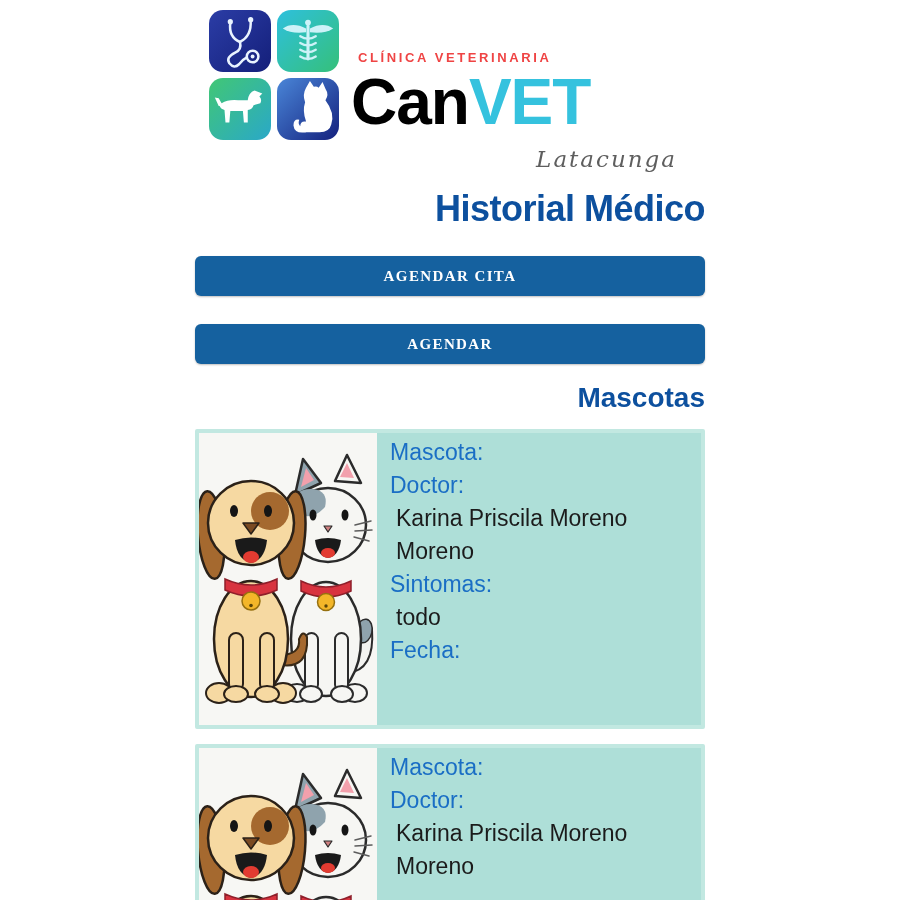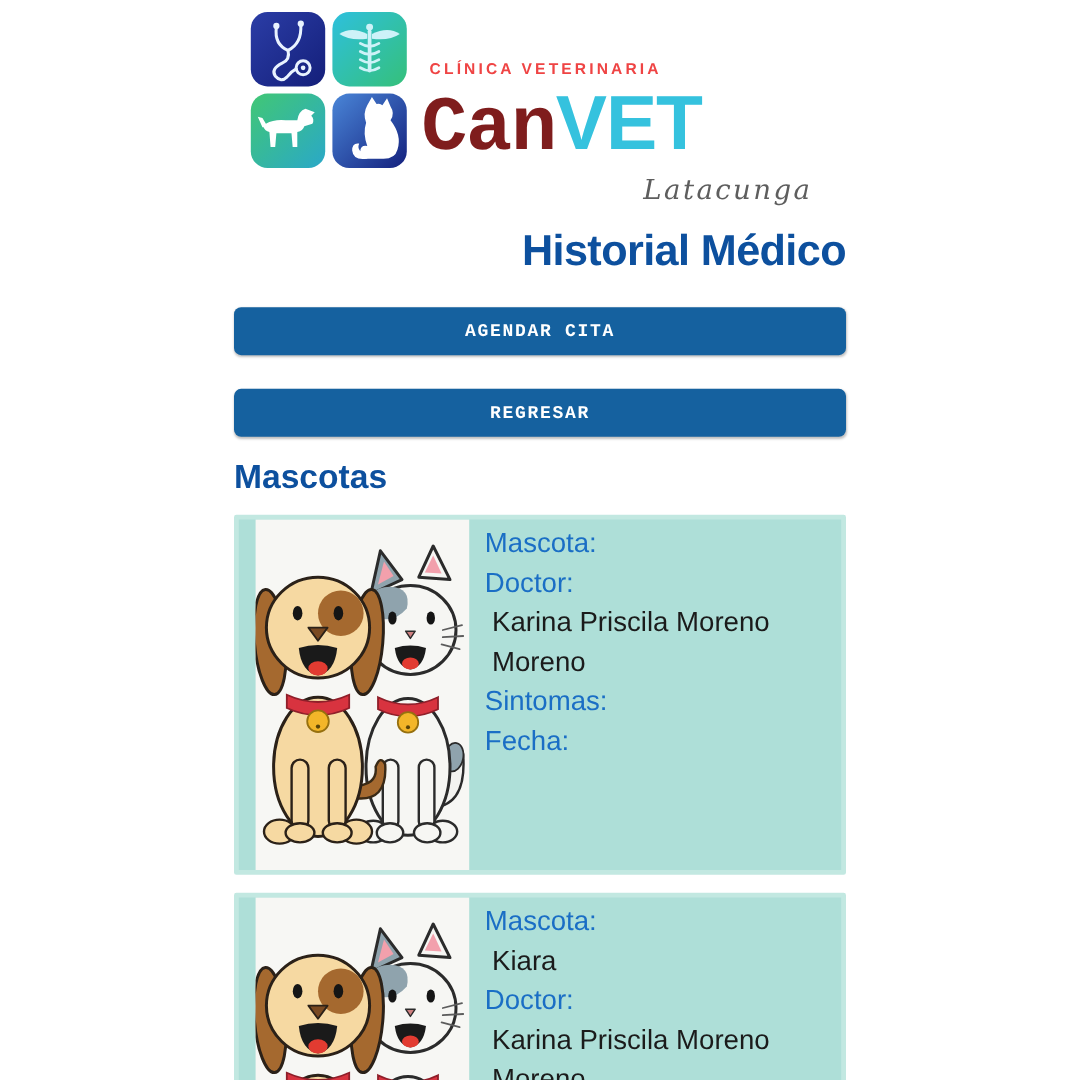--- a/index.html
+++ b/index.html
@@ -14,39 +14,39 @@
   .tile { border-radius:14px; display:flex; align-items:center; justify-content:center; }
   .tile svg { width:100%; height:100%; }
   .tile-steth { background:linear-gradient(135deg,#2b3da6,#141f7a); }
   .tile-cadu  { background:linear-gradient(135deg,#2ec0dd,#35c07a); }
   .tile-dog   { background:linear-gradient(135deg,#41c775,#2aa8c8); }
   .tile-cat   { background:linear-gradient(135deg,#4a86d8,#14217e); }
   .clinic-type { position:absolute; left:163px; top:42px; font-size:13px;
     letter-spacing:2.6px; color:#ef4444; font-weight:bold; }
   .brand { position:absolute; left:156px; top:58px; font-size:64px; font-weight:bold;
     letter-spacing:-1px; line-height:1.15; white-space:nowrap; }
-  .brand-can { color:#7f1d1d;font-family:Liberation Mono, monospace; }
+  .brand-can { color:#000000; }
   .brand-vet { color:#35c2de; }
   .city { position:absolute; right:28px; top:138px; font-family:"DejaVu Serif", serif;
     font-style:italic; font-size:23px; color:#5e5e5e; letter-spacing:2px;margin-left:43px; }
 
   
   .page-title { margin-top:10px; text-align:right; font-size:36px; font-weight:bold;
     color:#0d509e; letter-spacing:-0.5px; }
   .btn { display:block; width:100%; height:40px; margin-top:26px; background:#15619f;
-    border:none; border-radius:6px; color:#ffffff; font-family:Liberation Mono, monospace;
+    border:none; border-radius:6px; color:#ffffff; font-family:Liberation Serif, serif;
     font-weight:bold; font-size:15px; letter-spacing:1.4px; cursor:pointer;
     box-shadow:0 1px 2px rgba(0,0,0,0.25); }
   .btn + .btn { margin-top:28px; }
-  .section-title { margin-top:18px; text-align:left; font-size:28px; font-weight:bold;
+  .section-title { margin-top:18px; text-align:right; font-size:28px; font-weight:bold;
     color:#0d509e; }
 
   
   .card { display:flex; margin-top:15px; background:#aedfd8; border:4px solid #c2e8e1;
-    border-radius:2px;padding-left:14px; }
+    border-radius:2px; }
   .card:first-of-type { margin-top:15px; }
   .pet-img { width:178px; flex:0 0 178px; background:#f7f7f4; }
   .pet-img svg { display:block; width:178px; height:292px; }
   .card-text { flex:1; padding:3px 10px 6px 13px; font-size:23px; line-height:33px; }
   .k { color:#1a6ec5; }
   .v { color:#1b1b1b; padding-left:6px; }
 </style>
 </head>
 <body>
 
@@ -100,21 +100,21 @@
       </div>
     </div>
     <div class="clinic-type">CLÍNICA VETERINARIA</div>
     <div class="brand"><span class="brand-can">Can</span><span class="brand-vet">VET</span></div>
     <div class="city">Latacunga</div>
   </div>
 
   <div class="page-title">Historial Médico</div>
 
   <button class="btn">AGENDAR CITA</button>
-  <button class="btn">REGRESAR</button>
+  <button class="btn">AGENDAR</button>
 
   <div class="section-title">Mascotas</div>
 
   <div class="card">
     <div class="pet-img">
       <svg viewBox="0 0 178 292">
 
         <g>
           <path d="M148,240 Q176,238 173,196 L158,200 Q160,224 144,227 Z" fill="#f3f3f0" stroke="#2b2b2b" stroke-width="2"></path>
           <ellipse cx="165" cy="198" rx="8" ry="12" transform="rotate(12 165 198)" fill="#8fa3ad" stroke="#2b2b2b" stroke-width="1.5"></ellipse>
@@ -171,20 +171,21 @@
           <path d="M36,107 Q52,102 68,107 Q66,127 52,130 Q38,127 36,107 Z" fill="#1a1a1a"></path>
           <ellipse cx="52" cy="124" rx="8" ry="6" fill="#e23b31"></ellipse>
         </g>
       </svg>
     </div>
     <div class="card-text">
       <div class="k">Mascota:</div>
       <div class="k">Doctor:</div>
       <div class="v">Karina Priscila Moreno Moreno</div>
       <div class="k">Sintomas:</div>
+      <div class="v">todo</div>
       <div class="k">Fecha:</div>
     </div>
   </div>
 
   <div class="card">
     <div class="pet-img">
       <svg viewBox="0 0 178 292">
         <use href="#pets2"></use>
 
         <g>
@@ -229,19 +230,18 @@
           <ellipse cx="35" cy="78" rx="4" ry="6" fill="#151515"></ellipse>
           <ellipse cx="69" cy="78" rx="4" ry="6" fill="#151515"></ellipse>
           <path d="M44,90 L60,90 L52,101 Z" fill="#7a4a22" stroke="#2b2118" stroke-width="1.5" stroke-linejoin="round"></path>
           <path d="M36,107 Q52,102 68,107 Q66,127 52,130 Q38,127 36,107 Z" fill="#1a1a1a"></path>
           <ellipse cx="52" cy="124" rx="8" ry="6" fill="#e23b31"></ellipse>
         </g>
       </svg>
     </div>
     <div class="card-text">
       <div class="k">Mascota:</div>
-      <div class="v">Kiara</div>
       <div class="k">Doctor:</div>
       <div class="v">Karina Priscila Moreno Moreno</div>
     </div>
   </div>
 
 </div>
 
 </body></html>

